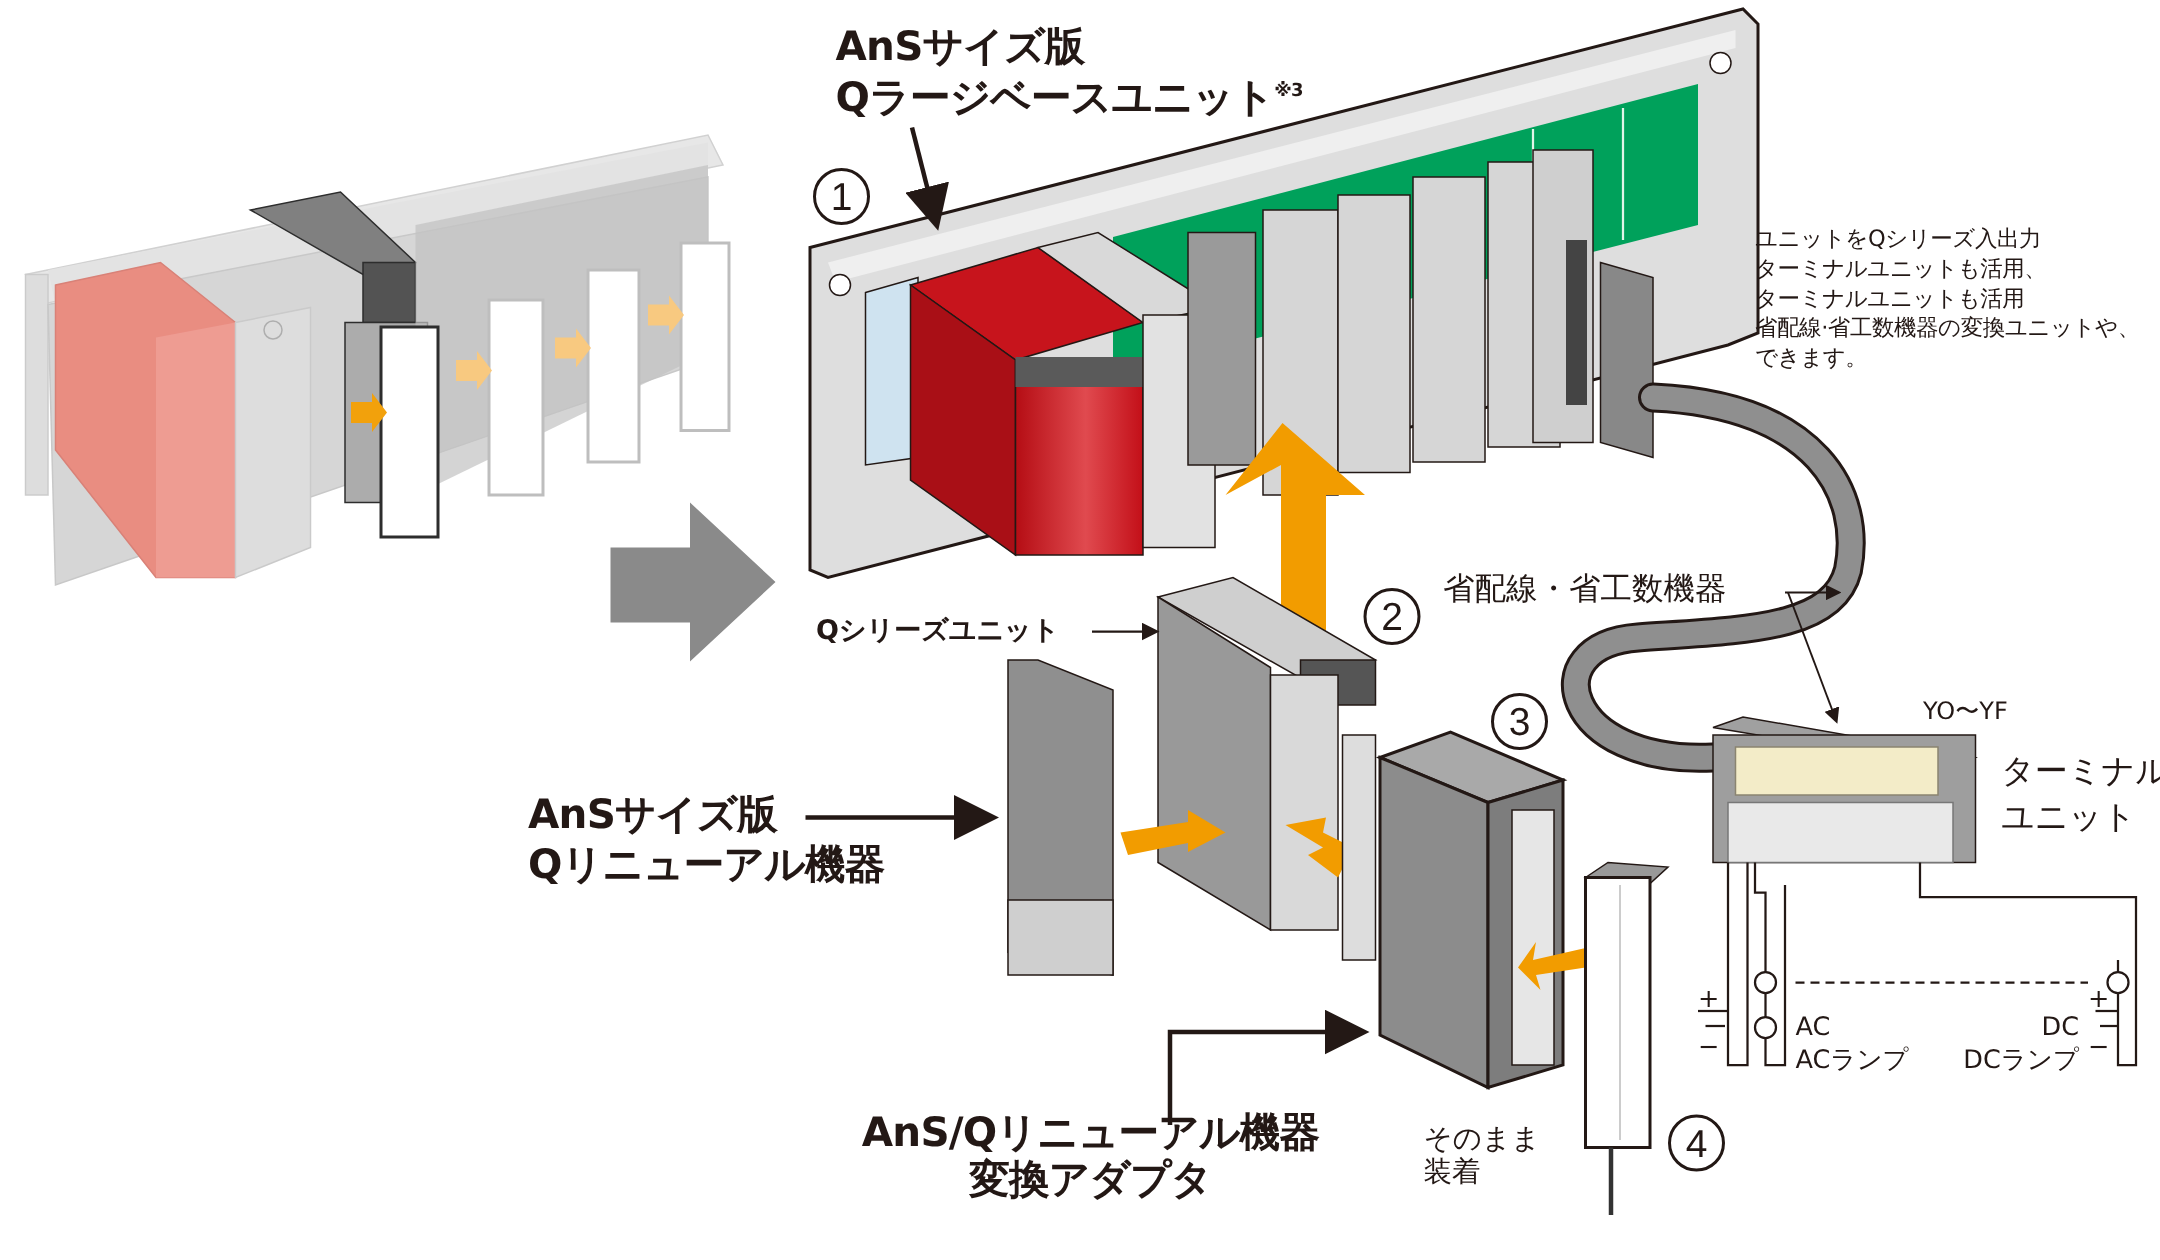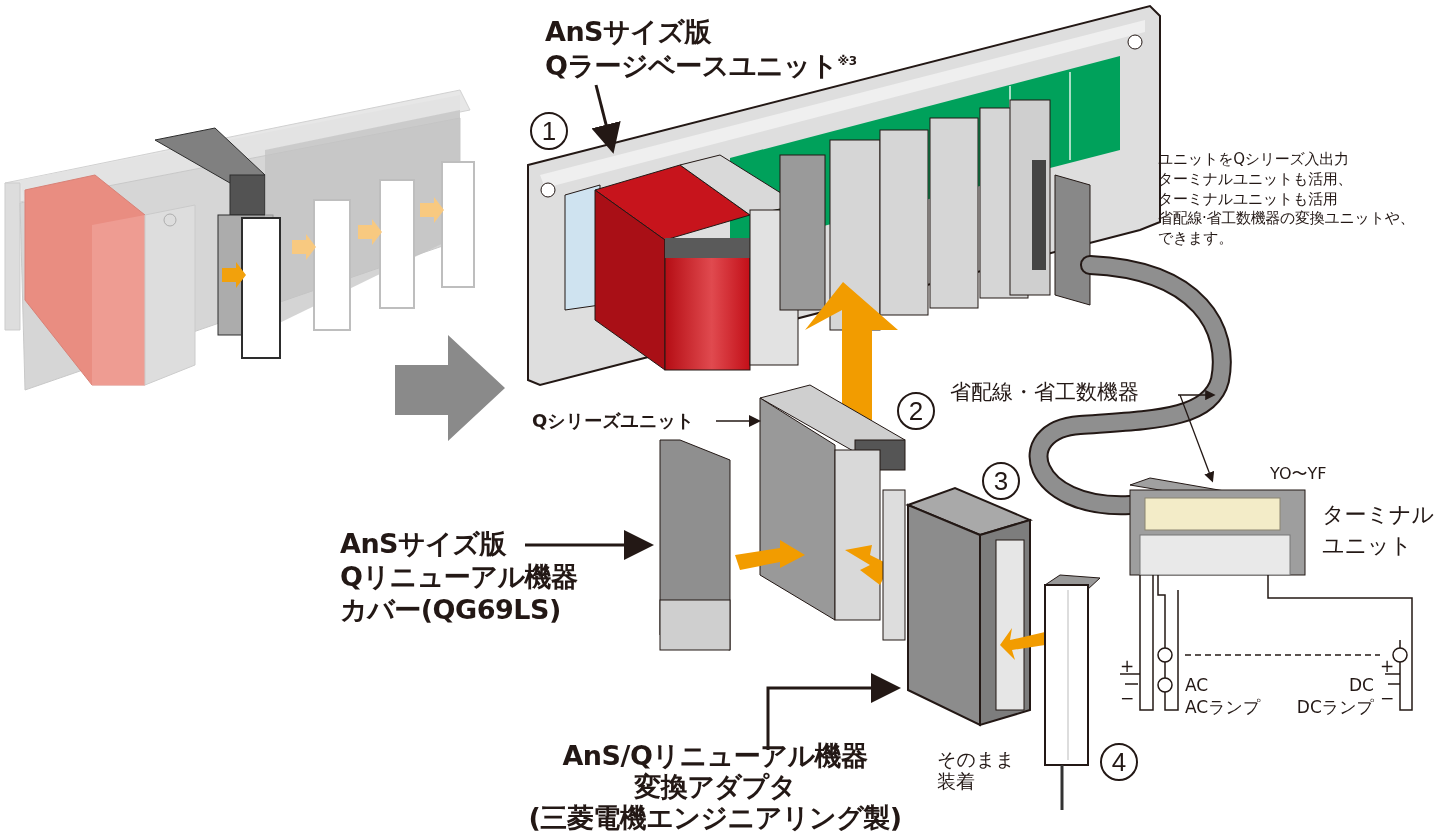--- a/index.html
+++ b/index.html
@@ -1,18 +1,18 @@
 <!DOCTYPE html>
 <html><head>
 <meta charset="utf-8">
 <style>
   html, body { margin: 0; padding: 0; background: #ffffff; }
   body { width: 1440px; height: 840px; position: relative; overflow: hidden;
          font-family: "DejaVu Sans", "Liberation Sans", sans-serif; color: #231815; }
-  #stage { position: absolute; left: 0; top: 0; width: 1144px; height: 840px; }
+  #stage { position: absolute; left: 12px; top: 0; width: 1144px; height: 840px; }
   .lbl { position: absolute; white-space: pre; line-height: 1.18; }
   .big { font-size: 27px; font-weight: bold; letter-spacing: -0.5px; }
   .mid { font-size: 21px; }
   .sml { font-size: 15px; line-height: 1.32; letter-spacing: -0.3px; }
   .num { position: absolute; width: 38px; height: 38px; border: 2px solid #231815; border-radius: 50%;
          font-size: 26px; display: flex; align-items: center; justify-content: center; background: #fff;
          box-sizing: border-box; font-family: "Liberation Sans", sans-serif; }
   .sup { font-size: 12px; vertical-align: super; }
 </style>
 </head>
@@ -185,23 +185,23 @@
 <div class="num" style="left:530px;top:112px;">1</div>
 <div class="num" style="left:897px;top:392px;">2</div>
 <div class="num" style="left:982px;top:462px;">3</div>
 <div class="num" style="left:1100px;top:743px;">4</div>
 
 <div class="lbl sml" style="left:1158px;top:150px;"><div>ユニットをQシリーズ入出力</div><div>ターミナルユニットも活用、</div><div>ターミナルユニットも活用</div><div>省配線·省工数機器の変換ユニットや、</div><div>できます。</div></div>
 
 <div class="lbl mid" style="left:950px;top:380px;">省配線・省工数機器</div>
 <div class="lbl" style="left:532px;top:410px;font-size:18px;font-weight:bold;">Qシリーズユニット</div>
 
-<div class="lbl big" style="left:340px;top:528px;line-height:1.22;"><div>AnSサイズ版</div><div>Qリニューアル機器</div><div>カバー(QG69LS)</div></div>
-
-<div class="lbl big" style="left:505px;top:740px;width:420px;text-align:center;line-height:1.15;"><div>AnS/Qリニューアル機器</div><div>変換アダプタ</div><div>(三菱電機エンジニアリング製)</div></div>
+<div class="lbl big" style="left:340px;top:528px;line-height:1.22;"><div>AnSサイズ版</div><div>Qリニューアル機器</div></div>
+
+<div class="lbl big" style="left:505px;top:740px;width:420px;text-align:center;line-height:1.15;"><div>AnS/Qリニューアル機器</div><div>変換アダプタ</div></div>
 
 <div class="lbl" style="left:937px;top:748px;font-size:19px;"><div>そのまま</div><div>装着</div></div>
 
 <div class="lbl" style="left:1270px;top:465px;font-size:16px;">YO〜YF</div>
 <div class="lbl" style="left:1322px;top:500px;font-size:22px;line-height:1.4;"><div>ターミナル</div><div>ユニット</div></div>
 
 <div class="lbl" style="left:1185px;top:674px;font-size:17px;line-height:1.3;"><div>AC</div><div>ACランプ</div></div>
 <div class="lbl" style="left:1290px;top:674px;font-size:17px;line-height:1.3;text-align:right;width:84px;"><div>DC</div><div>DCランプ</div></div>
 <div class="lbl" style="left:1120px;top:656px;font-size:17px;">+</div>
 <div class="lbl" style="left:1120px;top:688px;font-size:17px;">−</div>

